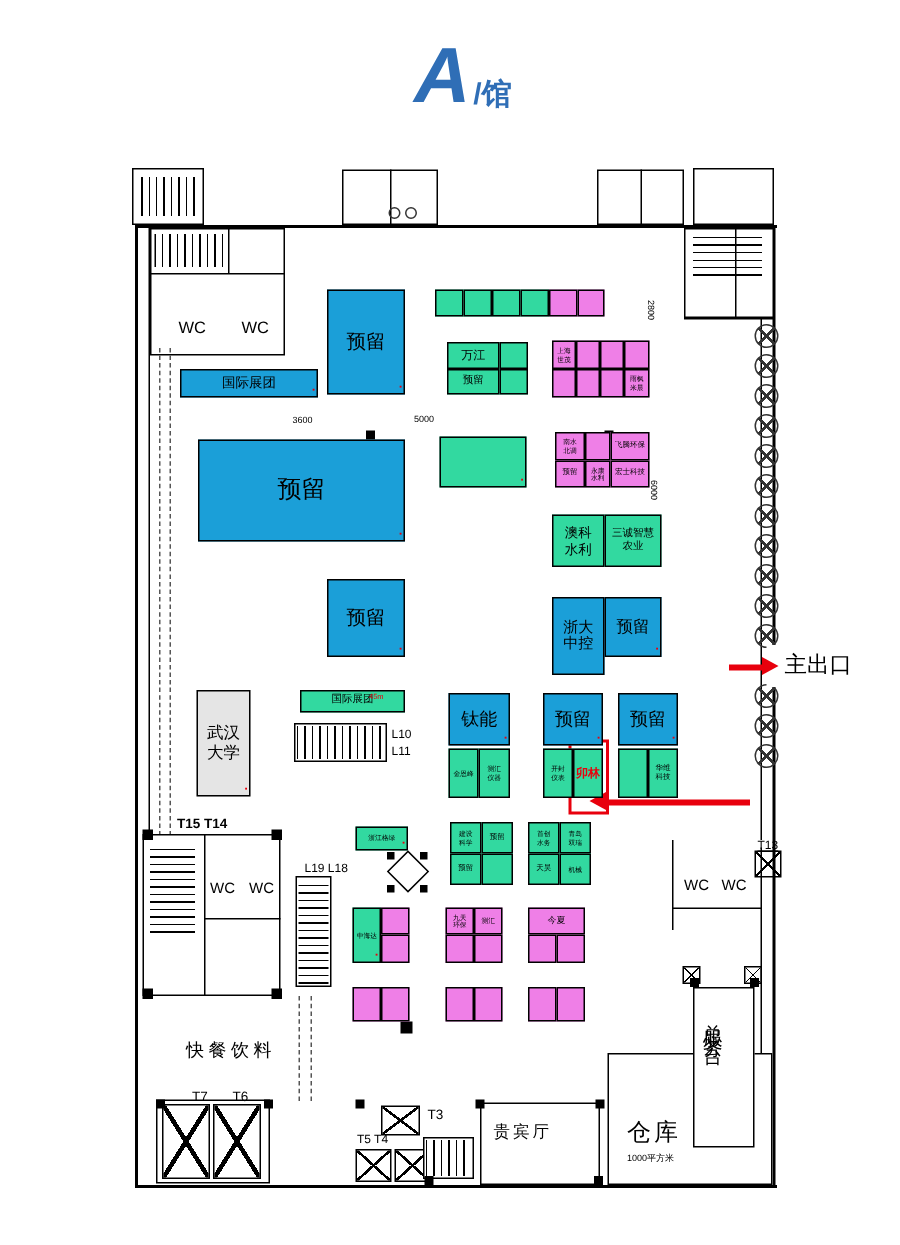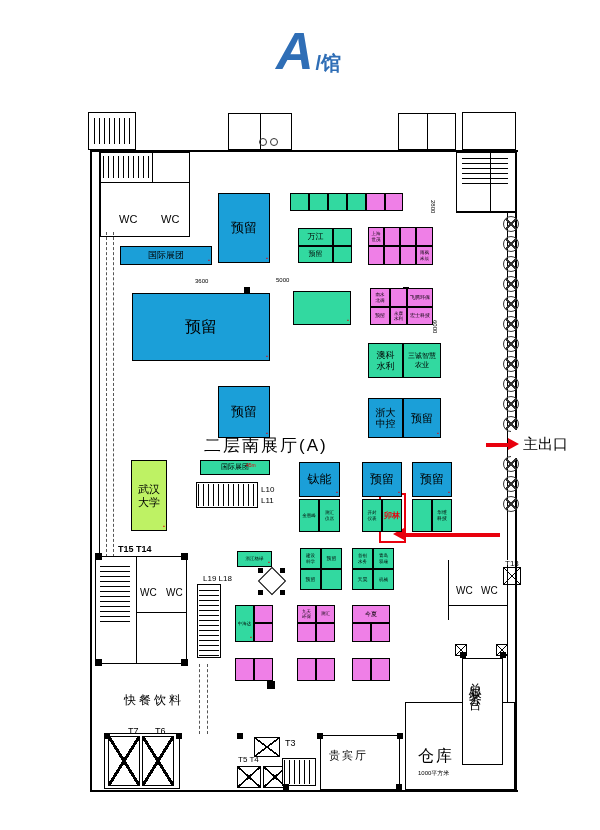--- a/index.html
+++ b/index.html
@@ -167,24 +167,24 @@
     <div class="abs booth" style="left: 390px; top: 288px; width: 17px; height: 19px; background: rgb(239, 127, 231);"></div>
     <div class="abs booth" style="left: 407px; top: 288px; width: 26px; height: 19px; background: rgb(239, 127, 231); font-size: 5px;">飞腾环保</div>
     <div class="abs booth" style="left: 370px; top: 307px; width: 20px; height: 18px; background: rgb(239, 127, 231); font-size: 5px;">预留</div>
     <div class="abs booth" style="left: 390px; top: 307px; width: 17px; height: 18px; background: rgb(239, 127, 231); font-size: 4.5px;">永康
 水利</div>
     <div class="abs booth" style="left: 407px; top: 307px; width: 26px; height: 18px; background: rgb(239, 127, 231); font-size: 5px;">宏士科技</div>
     <div class="abs booth" style="left: 368px; top: 343px; width: 35px; height: 35px; background: rgb(50, 217, 160); font-size: 9px;">澳科
 水利</div>
     <div class="abs booth" style="left: 403px; top: 343px; width: 38px; height: 35px; background: rgb(50, 217, 160); font-size: 7px;">三诚智慧
 农业</div>
-    <div class="abs booth" style="left: 368px; top: 398px; width: 35px; height: 40px; background: rgb(27, 159, 216); font-size: 10px;">浙大
+    <div class="abs booth" style="left: 368px; top: 398px; width: 35px; height: 52px; background: rgb(27, 159, 216); font-size: 10px;">浙大
 中控</div>
     <div class="abs booth" style="left: 403px; top: 398px; width: 38px; height: 40px; background: rgb(27, 159, 216); font-size: 11px;">预留<span class="rm">▪</span></div>
-    <div class="abs booth" style="left: 131px; top: 460px; width: 36px; height: 71px; background: #bef264; font-size: 11px;">武汉
+    <div class="abs booth" style="left: 131px; top: 460px; width: 36px; height: 71px; background: #e5e5e5; font-size: 11px;">武汉
 大学<span class="rm">▪</span></div>
     <div class="abs booth" style="left: 200px; top: 460px; width: 70px; height: 15px; background: rgb(50, 217, 160); font-size: 7px;">国际展团</div>
     <div class="abs booth" style="left: 299px; top: 462px; width: 41px; height: 35px; background: rgb(27, 159, 216); font-size: 12px;">钛能<span class="rm">▪</span></div>
     <div class="abs booth" style="left: 299px; top: 499px; width: 20px; height: 33px; background: rgb(50, 217, 160); font-size: 4.5px;">金恩峰</div>
     <div class="abs booth" style="left: 319px; top: 499px; width: 21px; height: 33px; background: rgb(50, 217, 160); font-size: 4.5px;">测汇
 仪器</div>
     <div class="abs booth" style="left: 362px; top: 462px; width: 40px; height: 35px; background: rgb(27, 159, 216); font-size: 12px;">预留<span class="rm">▪</span></div>
     <div class="abs booth" style="left: 362px; top: 499px; width: 20px; height: 33px; background: rgb(50, 217, 160); font-size: 4.5px;">开封
 仪表</div>
     <div class="abs booth" style="left: 382px; top: 499px; width: 20px; height: 33px; background: rgb(50, 217, 160); font-size: 8px; color: rgb(232, 0, 13); font-weight: bold;">卯林</div>
@@ -214,21 +214,20 @@
     <div class="abs booth" style="left: 316px; top: 623px; width: 19px; height: 19px; background: rgb(239, 127, 231);"></div>
     <div class="abs booth" style="left: 352px; top: 605px; width: 38px; height: 18px; background: rgb(239, 127, 231); font-size: 6px;">今夏</div>
     <div class="abs booth" style="left: 352px; top: 623px; width: 19px; height: 19px; background: rgb(239, 127, 231);"></div>
     <div class="abs booth" style="left: 371px; top: 623px; width: 19px; height: 19px; background: rgb(239, 127, 231);"></div>
     <div class="abs booth" style="left: 235px; top: 658px; width: 19px; height: 23px; background: rgb(239, 127, 231);"></div>
     <div class="abs booth" style="left: 254px; top: 658px; width: 19px; height: 23px; background: rgb(239, 127, 231);"></div>
     <div class="abs booth" style="left: 297px; top: 658px; width: 19px; height: 23px; background: rgb(239, 127, 231);"></div>
     <div class="abs booth" style="left: 316px; top: 658px; width: 19px; height: 23px; background: rgb(239, 127, 231);"></div>
     <div class="abs booth" style="left: 352px; top: 658px; width: 19px; height: 23px; background: rgb(239, 127, 231);"></div>
     <div class="abs booth" style="left: 371px; top: 658px; width: 19px; height: 23px; background: rgb(239, 127, 231);"></div>
-    <div class="abs lbl" style="left: 204px; top: 437px; font-size: 17px; letter-spacing: 2px;">二层南展厅(A)</div>
     <div class="abs lbl" style="left: 523px; top: 436px; font-size: 15px;">主出口</div>
     <div class="abs lbl" style="left: 119px; top: 214px; font-size: 11px;">WC</div>
     <div class="abs lbl" style="left: 161px; top: 214px; font-size: 11px;">WC</div>
     <div class="abs lbl" style="left: 140px; top: 588px; font-size: 10px;">WC</div>
     <div class="abs lbl" style="left: 166px; top: 588px; font-size: 10px;">WC</div>
     <div class="abs lbl" style="left: 456px; top: 586px; font-size: 10px;">WC</div>
     <div class="abs lbl" style="left: 481px; top: 586px; font-size: 10px;">WC</div>
     <div class="abs lbl" style="left: 118px; top: 545px; font-size: 9px; font-weight: bold;">T15 T14</div>
     <div class="abs lbl" style="left: 128px; top: 727px; font-size: 9px;">T7</div>
     <div class="abs lbl" style="left: 155px; top: 727px; font-size: 9px;">T6</div>

